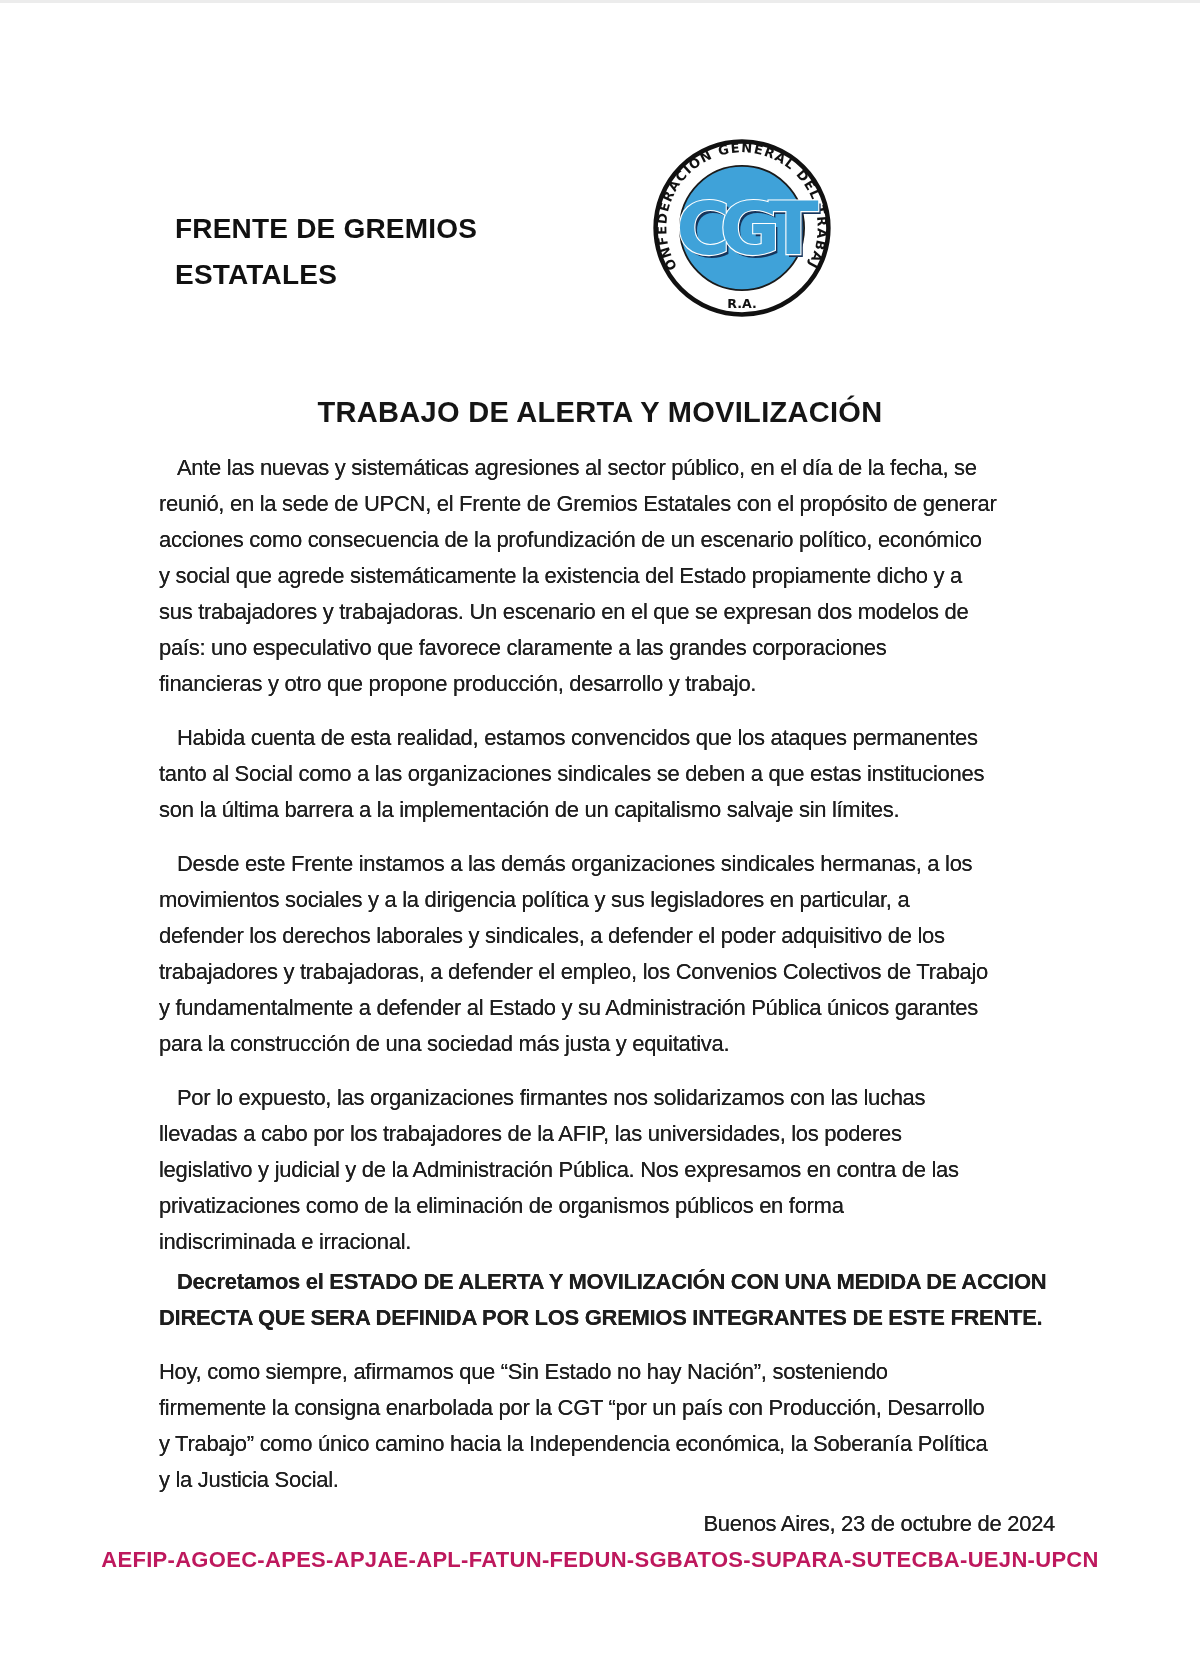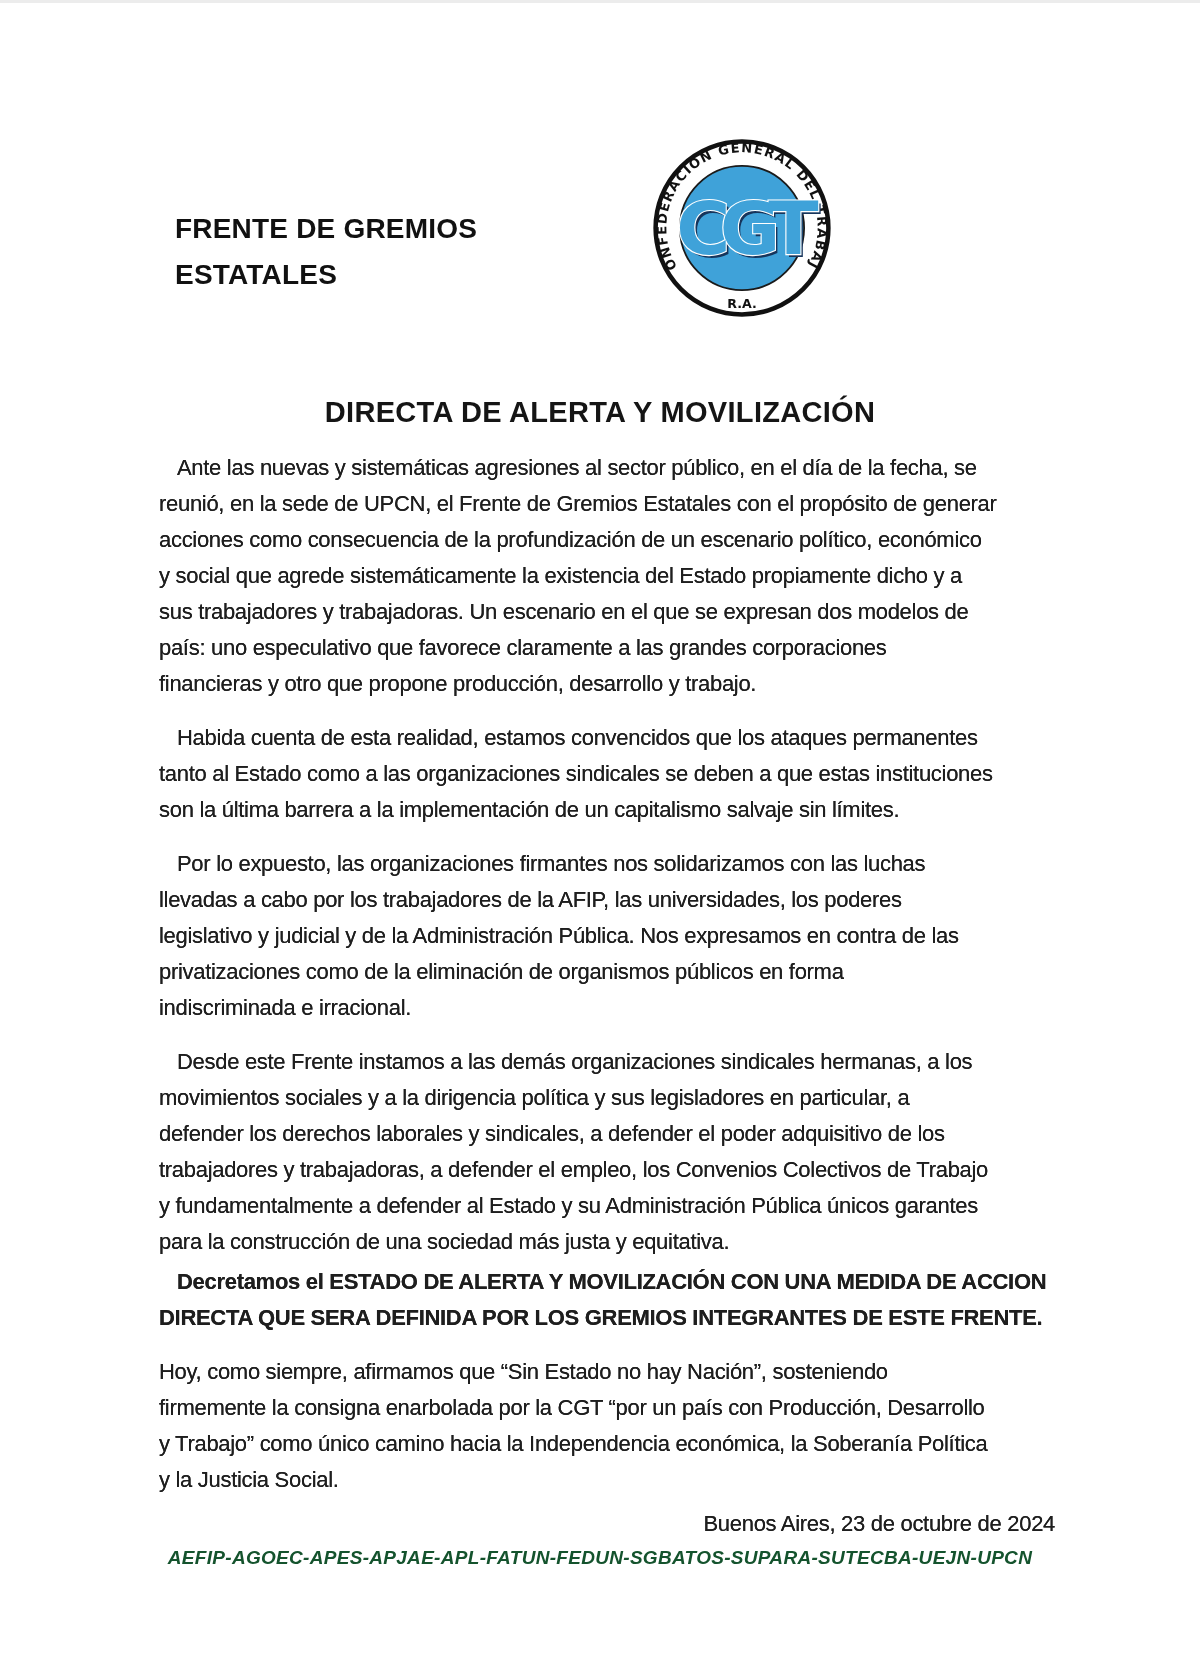--- a/index.html
+++ b/index.html
@@ -31,23 +31,22 @@
   }
   .para{margin:4px;white-space:pre;}
   .para.indent{text-indent:18px;}
   .body .para + .para{margin-top:18px;}
   .body .para.tight{margin-top:0;font-weight:bold;}
   .dateline{
     margin-top:8px;text-align:right;white-space:pre;
   }
   .signatories{
     position:absolute;top:1547px;left:0;width:100%;
-    text-align:center;font-size:19px;font-weight:bold;color:#14532d;
+    text-align:center;font-size:22px;font-weight:bold;color:#be185d;
     letter-spacing:.3px;
-    font-style:italic;
   }
 </style>
 </head>
 <body>
 
 <div class="page">
   <div class="top-strip"></div>
 
   <div class="org-name">FRENTE DE GREMIOS
 ESTATALES</div>
@@ -61,44 +60,44 @@
       <circle cx="100" cy="100" r="69" stroke="#1a1a1a" stroke-width="2" fill="#3fa2d9"></circle>
       <text font-family="DejaVu Sans, sans-serif" font-weight="bold" font-size="14.5" fill="#111111" letter-spacing="1.4">
         <textPath href="#cgt-arc" startOffset="50%" text-anchor="middle">CONFEDERACION GENERAL DEL TRABAJO</textPath>
       </text>
       <text x="100" y="189" text-anchor="middle" font-family="DejaVu Sans, sans-serif" font-weight="bold" font-size="14" fill="#111111">R.A.</text>
       <text x="103" y="132" text-anchor="middle" font-family="DejaVu Sans, sans-serif" font-weight="bold" font-size="82" letter-spacing="-12" fill="#16355c">CGT</text>
       <text x="100" y="129" text-anchor="middle" font-family="DejaVu Sans, sans-serif" font-weight="bold" font-size="82" letter-spacing="-12" stroke="#ffffff" stroke-width="2.5" paint-order="stroke" fill="#3fa2d9">CGT</text>
     </svg>
   </div>
 
-  <div class="doc-title">DIRECTA DE ALERTA Y MOVILIZACIÓN</div>
+  <div class="doc-title">TRABAJO DE ALERTA Y MOVILIZACIÓN</div>
 
   <div class="body">
     <p class="para indent">Ante las nuevas y sistemáticas agresiones al sector público, en el día de la fecha, se
 reunió, en la sede de UPCN, el Frente de Gremios Estatales con el propósito de generar
 acciones como consecuencia de la profundización de un escenario político, económico
 y social que agrede sistemáticamente la existencia del Estado propiamente dicho y a
 sus trabajadores y trabajadoras. Un escenario en el que se expresan dos modelos de
 país: uno especulativo que favorece claramente a las grandes corporaciones
 financieras y otro que propone producción, desarrollo y trabajo.</p>
     <p class="para indent">Habida cuenta de esta realidad, estamos convencidos que los ataques permanentes
-tanto al Estado como a las organizaciones sindicales se deben a que estas instituciones
+tanto al Social como a las organizaciones sindicales se deben a que estas instituciones
 son la última barrera a la implementación de un capitalismo salvaje sin límites.</p>
-    <p class="para indent">Por lo expuesto, las organizaciones firmantes nos solidarizamos con las luchas
-llevadas a cabo por los trabajadores de la AFIP, las universidades, los poderes
-legislativo y judicial y de la Administración Pública. Nos expresamos en contra de las
-privatizaciones como de la eliminación de organismos públicos en forma
-indiscriminada e irracional.</p>
     <p class="para indent">Desde este Frente instamos a las demás organizaciones sindicales hermanas, a los
 movimientos sociales y a la dirigencia política y sus legisladores en particular, a
 defender los derechos laborales y sindicales, a defender el poder adquisitivo de los
 trabajadores y trabajadoras, a defender el empleo, los Convenios Colectivos de Trabajo
 y fundamentalmente a defender al Estado y su Administración Pública únicos garantes
 para la construcción de una sociedad más justa y equitativa.</p>
+    <p class="para indent">Por lo expuesto, las organizaciones firmantes nos solidarizamos con las luchas
+llevadas a cabo por los trabajadores de la AFIP, las universidades, los poderes
+legislativo y judicial y de la Administración Pública. Nos expresamos en contra de las
+privatizaciones como de la eliminación de organismos públicos en forma
+indiscriminada e irracional.</p>
     <p class="para indent tight">Decretamos el ESTADO DE ALERTA Y MOVILIZACIÓN CON UNA MEDIDA DE ACCION
 DIRECTA QUE SERA DEFINIDA POR LOS GREMIOS INTEGRANTES DE ESTE FRENTE.</p>
     <p class="para">Hoy, como siempre, afirmamos que “Sin Estado no hay Nación”, sosteniendo
 firmemente la consigna enarbolada por la CGT “por un país con Producción, Desarrollo
 y Trabajo” como único camino hacia la Independencia económica, la Soberanía Política
 y la Justicia Social.</p>
     <div class="dateline">Buenos Aires, 23 de octubre de 2024</div>
   </div>
 
   <div class="signatories">AEFIP-AGOEC-APES-APJAE-APL-FATUN-FEDUN-SGBATOS-SUPARA-SUTECBA-UEJN-UPCN</div>

